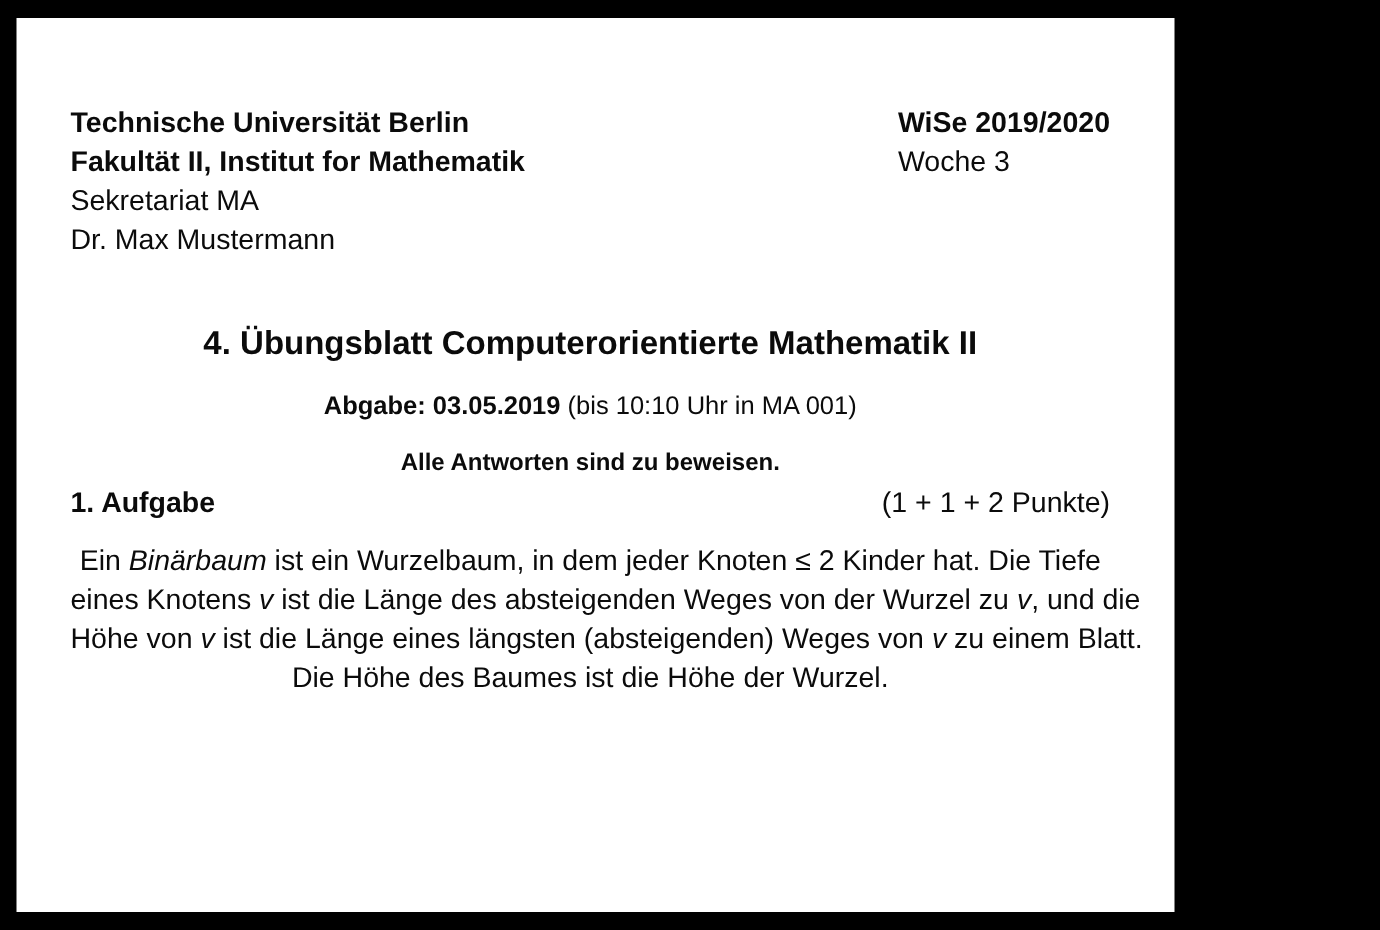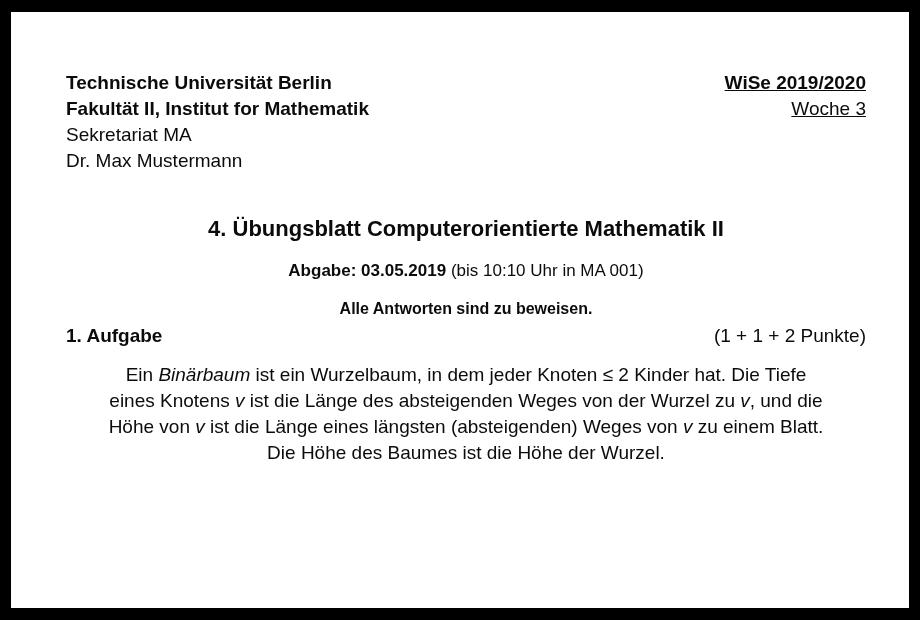--- a/index.html
+++ b/index.html
@@ -11,37 +11,35 @@
     height: 620px;
     background: #000000;
     position: relative;
     overflow: hidden;
     font-family: "Liberation Sans", sans-serif;
   }
   .page {
     position: absolute;
     left: 11px;
     top: 12px;
-    width: 898px;
+    width: 772px;
     height: 596px;
     background: #ffffff;
     box-sizing: border-box;
-    padding: 58px 43px 0 55px;
+    padding: 58px 43px 0 36px;
     color: #0b0b0b;
   }
   .doc-header {
     display: flex;
     justify-content: space-between;
     align-items: flex-start;
     font-size: 19px;
     line-height: 26px;
   }
   .doc-header .right {
-    text-align: right;
-    text-decoration: underline;
   }
   .bold { font-weight: 700; }
   .it { font-style: italic; }
 
   .doc-title {
     margin-top: 40px;
     text-align: center;
     font-size: 22px;
     font-weight: 700;
     line-height: 30px;

